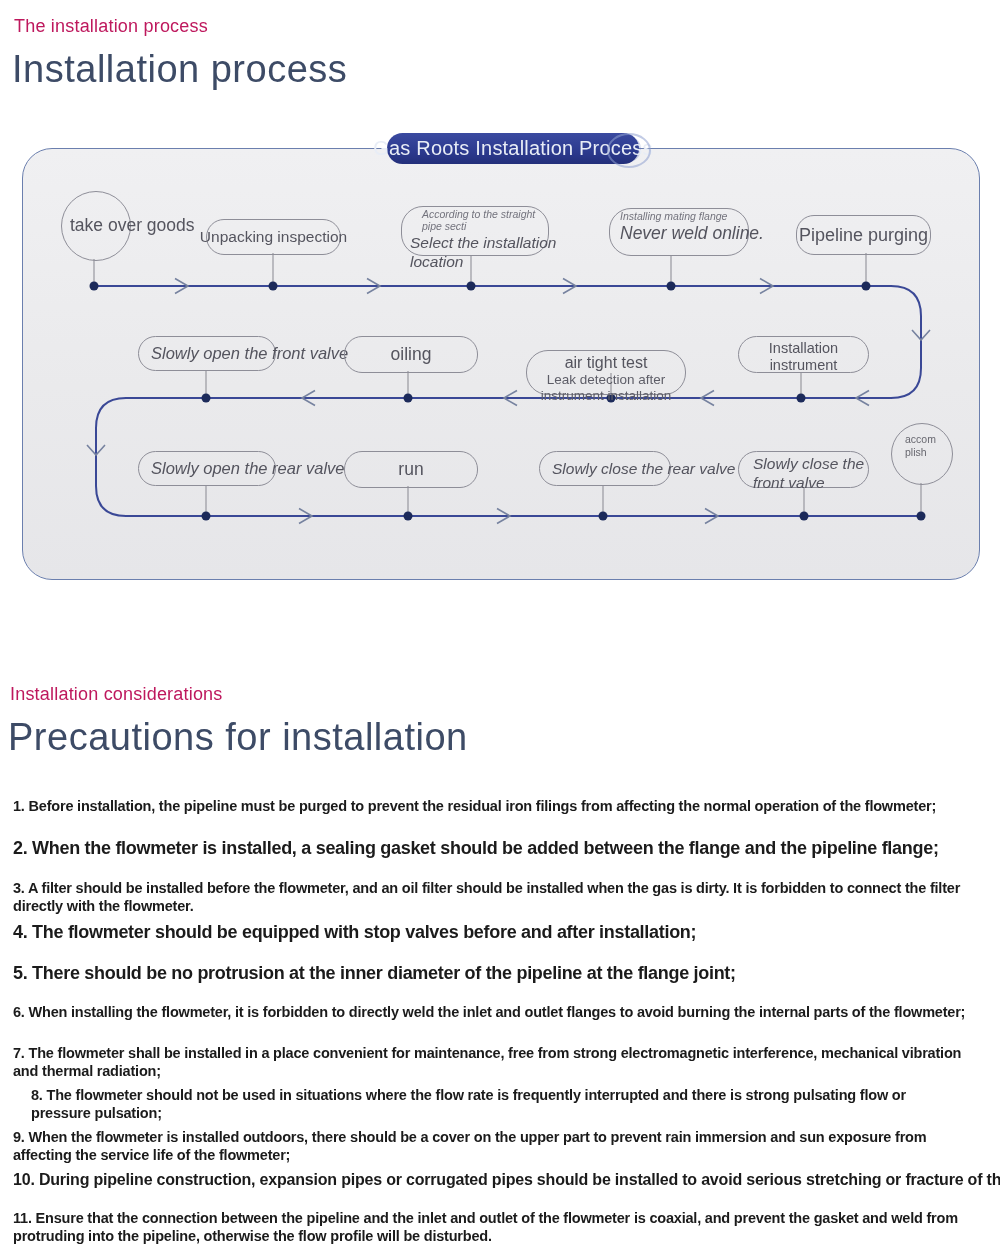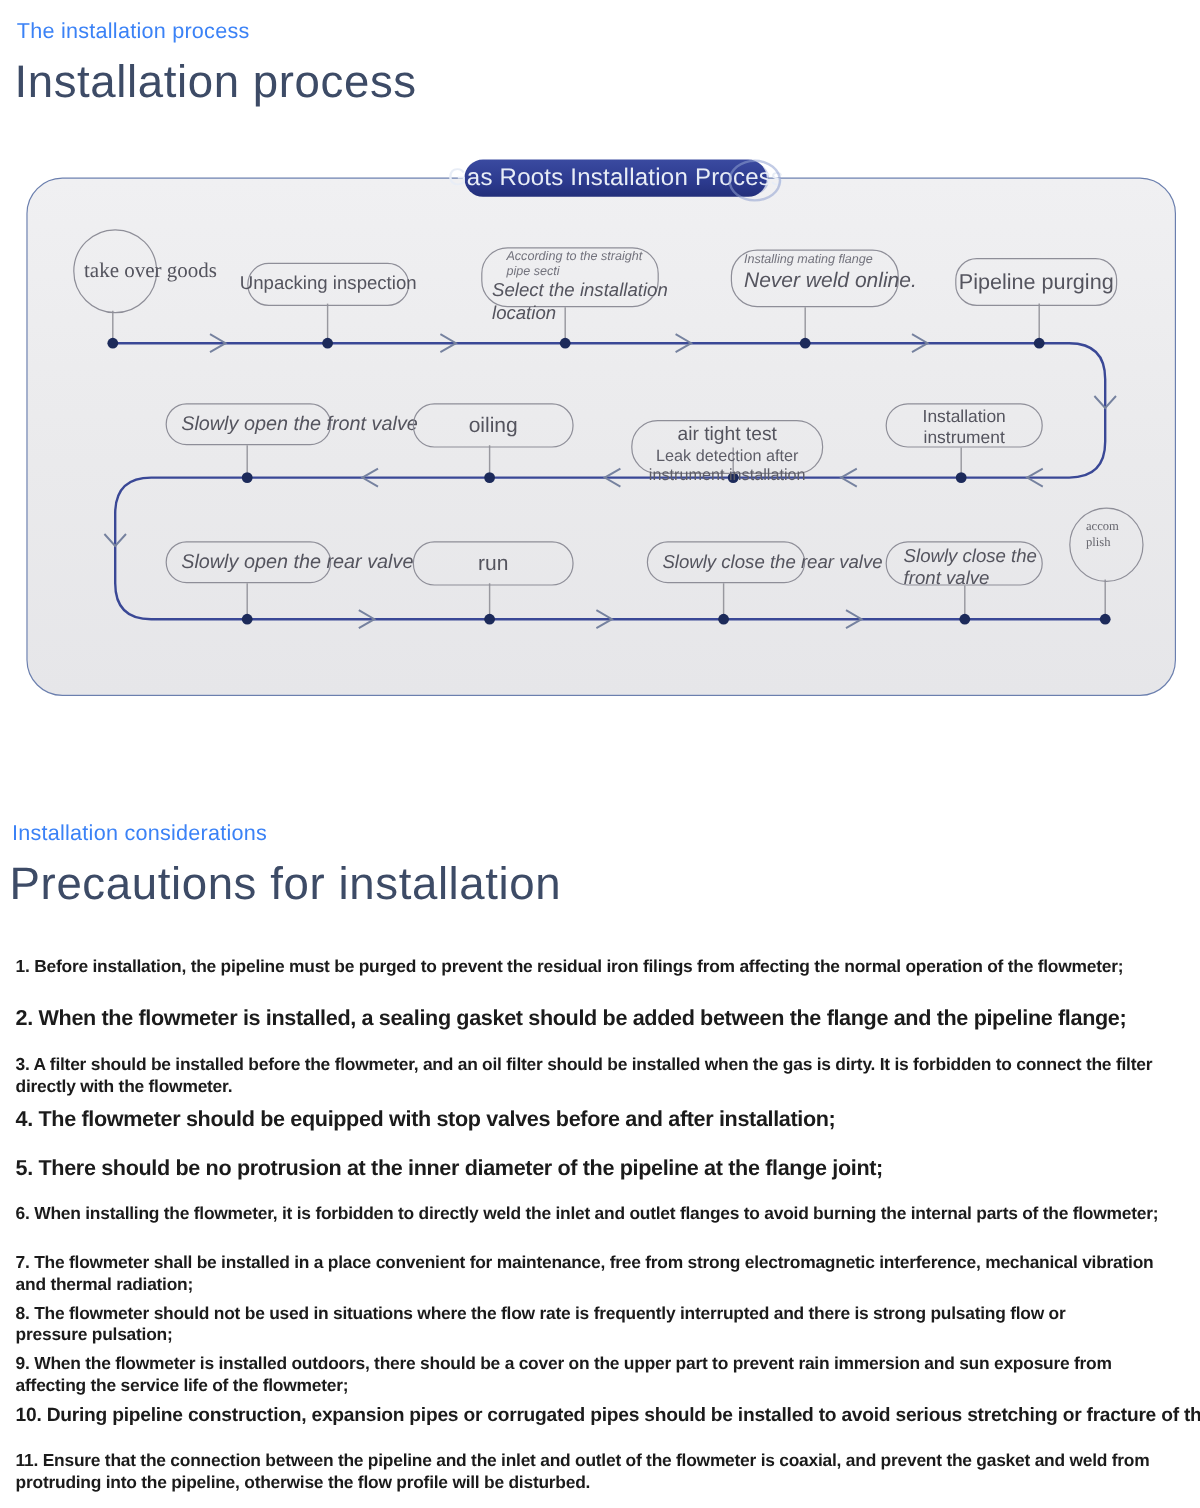--- a/index.html
+++ b/index.html
@@ -1,20 +1,20 @@
 <!DOCTYPE html>
 <html><head>
 <meta charset="utf-8">
 <style>
   html,body{margin:0;padding:0;}
   body{
     width:1000px;height:1257px;position:relative;background:#ffffff;
     font-family:"Liberation Sans","DejaVu Sans",sans-serif;overflow:hidden;
   }
-  .eyebrow{position:absolute;font-size:18px;color:#3b82f6;letter-spacing:.2px;}
+  .eyebrow{position:absolute;font-size:18px;color:#be185d;letter-spacing:.2px;}
   .big-title{position:absolute;font-size:38px;color:#3d4b66;font-weight:400;letter-spacing:.5px;}
 
   
   .flowbox{
     position:absolute;left:22px;top:148px;width:956px;height:430px;
     border:1.5px solid #6b7fae;border-radius:30px;
     background:linear-gradient(180deg,#f0f0f2 0%,#eaeaec 55%,#e6e6e9 100%);
   }
   .flow-title-fade{
     position:absolute;left:556px;top:-13px;width:62px;height:26px;border-radius:13px;
@@ -28,36 +28,36 @@
     position:absolute;left:336px;top:-16px;width:252px;height:31px;border-radius:16px;
     background:linear-gradient(180deg,#3a4aa0 0%,#2c3a8e 60%,#232f7a 100%);
     color:#e8edf6;font-size:20px;display:flex;align-items:center;justify-content:center;
     z-index:4;letter-spacing:.2px;white-space:nowrap;margin-left:28px;
   }
   .flow-svg{position:absolute;left:0;top:0;width:956px;height:430px;z-index:1;}
 
   .node{position:absolute;border:1.4px solid #8e8e98;color:#54545e;z-index:2;background:transparent;}
   .pill{border-radius:18px;display:flex;align-items:center;justify-content:center;}
   .pill.left{justify-content:flex-start;font-style:italic;}
-  .circle{border-radius:50%;font-family:Liberation Serif, serif;}
+  .circle{border-radius:50%;}
   .nowrap{white-space:nowrap;}
   .note{font-size:10.5px;color:#73737d;line-height:1.12;display:block;}
   .col{display:flex;flex-direction:column;align-items:center;justify-content:flex-start;}
   .col.left{align-items:flex-start;}
 
   
   .p-item{
     position:absolute;left:13px;width:968px;margin:0;color:#1b1b1b;font-weight:700;
     line-height:1.22;letter-spacing:-0.2px;
   }
   .p-sm{font-size:14.5px;}
   .p-md{font-size:16px;}
   .p-lg{font-size:18px;letter-spacing:-0.3px;}
   .one-line{white-space:nowrap;}
-  .narrow{max-width:880px;}
+  .narrow{max-width:880px;margin-left:18px;}
 </style>
 </head>
 <body>
 
 <div class="eyebrow" style="left:14px;top:16px;">The installation process</div>
 <div class="big-title" style="left:12px;top:48px;">Installation process</div>
 
 <div class="flowbox">
 
   <div class="flow-title-fade"></div>

